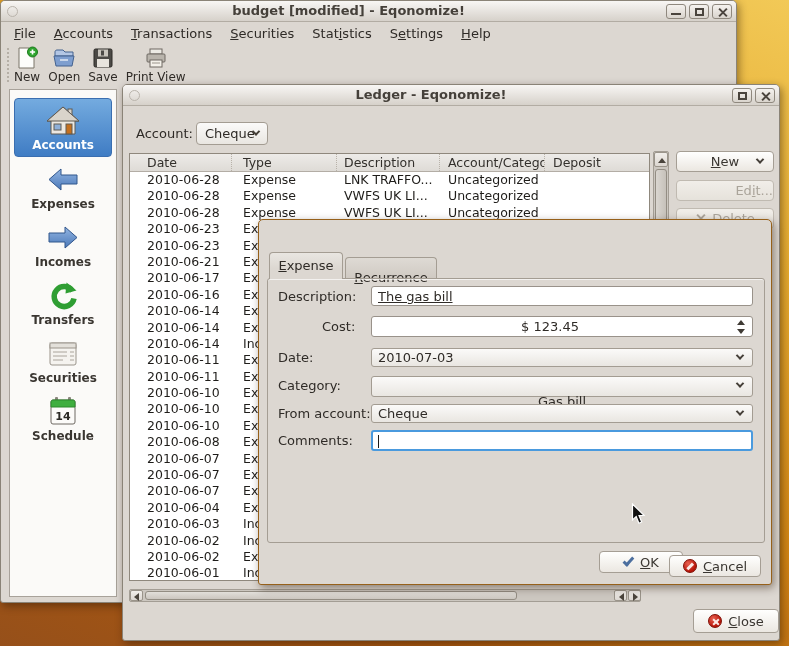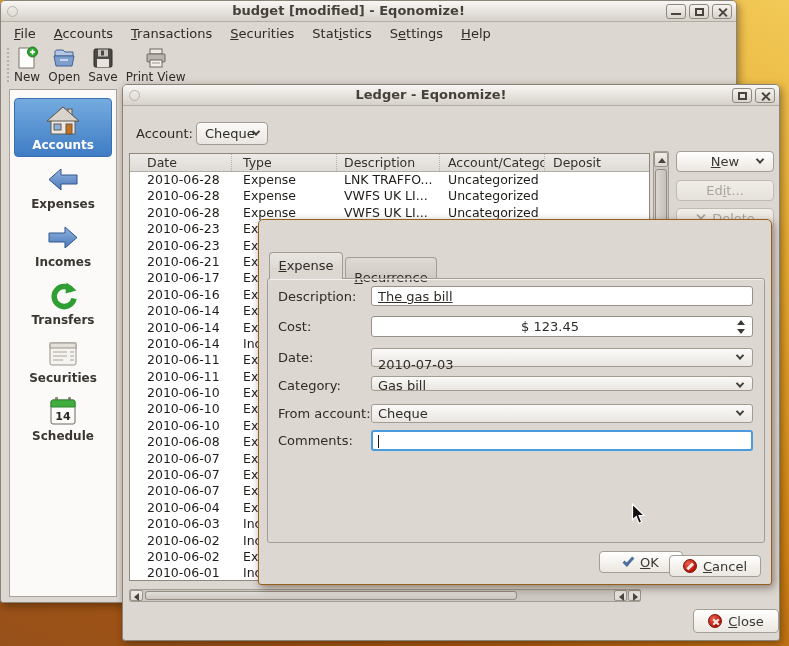--- a/index.html
+++ b/index.html
@@ -105,21 +105,21 @@
     background:linear-gradient(#e2dfda,#cbc6bf); border:1px solid #938d83; border-radius:3px; }
   #hscroll-r1 { left:484px; top:0; width:13px; height:11px; }
   #hscroll-r1 .tri { left:4px; top:2px; border-top:4px solid transparent;
     border-bottom:4px solid transparent; border-right:5px solid #4a443c; }
   #hscroll-r2 { left:498px; top:0; width:13px; height:11px; }
   #hscroll-r2 .tri { left:4px; top:2px; border-top:4px solid transparent;
     border-bottom:4px solid transparent; border-left:5px solid #4a443c; }
 
   #new-button    { left:553px; top:66px;  width:98px; height:21px; }
   #new-button .chev { position:absolute; right:10px; top:6px; }
-  #edit-button   { left:553px; top:95px;  width:98px; height:21px; }
+  #edit-button   { left:553px; top:95px;  width:98px; height:21px;justify-content:flex-end; }
   #delete-button { left:553px; top:123px; width:98px; height:21px; }
   #close-button  { left:570px; top:524px; width:86px; height:24px; }
 
   .x-icon { position:relative; width:11px; height:11px; display:inline-block; }
   .x-icon::before,.x-icon::after { content:""; position:absolute; left:5px; top:0; width:2px;
     height:11px; background:#aba59b; }
   .x-icon::before { transform:rotate(45deg); } .x-icon::after { transform:rotate(-45deg); }
   .red-circle { position:relative; width:14px; height:14px; border-radius:50%; display:inline-block;
     background:radial-gradient(circle at 35% 30%,#e86050,#b71408 70%); border:1px solid #7e0e04; }
   .red-circle.no::before { content:""; position:absolute; left:2px; top:5px; width:8px; height:2.5px;
@@ -140,29 +140,29 @@
   #tab-frame { position:absolute; left:8px; top:58px; width:498px; height:265px;
     border:1px solid #a49d93; border-radius:3px; box-shadow:inset 0 1px 0 rgba(255,255,255,.65); z-index:1; }
   .f-label { position:absolute; left:19px; white-space:nowrap; }
   .f-field { position:absolute; left:112px; width:382px; background:#fff;
     border:1px solid #99928a; border-radius:3px; padding:2px 6px; overflow:hidden; white-space:nowrap; }
   .f-combo { position:absolute; left:112px; width:382px;
     background:linear-gradient(#fbfaf9,#e9e6e1); border:1px solid #a39c92; border-radius:3px;
     padding:2px 6px; }
   .f-combo .chev { position:absolute; right:9px; top:7px; }
   #desc-label { top:69px; }   #desc-field { top:66px; height:20px;text-decoration:underline; }
-  #cost-label { top:99px; }   #cost-field { top:96px; height:21px; text-align:center; padding-right:30px; }
+  #cost-label { top:99px;margin-left:44px; }   #cost-field { top:96px; height:21px; text-align:center; padding-right:30px; }
   #cost-spin { position:absolute; right:5px; top:2px; width:12px; height:16px; }
   #cost-spin .up { position:absolute; left:2px; top:1px; border-left:4px solid transparent;
     border-right:4px solid transparent; border-bottom:5px solid #3f3a34; }
   #cost-spin .down { position:absolute; left:2px; bottom:1px; border-left:4px solid transparent;
     border-right:4px solid transparent; border-top:5px solid #3f3a34; }
-  #date-label { top:130px; }  #date-combo { top:128px; height:19px; padding-top:8px; }
+  #date-label { top:130px; }  #date-combo { top:128px; height:19px; padding-top:1px; }
   #date-combo .chev { top:5px; }
-  #cat-label { top:158px; }   #cat-combo { top:156px; height:15px; padding-top:1px; }
+  #cat-label { top:158px; }   #cat-combo { top:156px; height:15px; padding-top:17px;text-align:center; }
   #cat-combo .chev { top:5px; }
   #from-label { top:186px; }  #from-combo { top:184px; height:19px; padding-top:1px; }
   #from-combo .chev { top:5px; }
   #comments-label { top:213px; }
   #comments-field { top:210px; height:21px; border:2px solid #4a9ade; padding:1px 5px; }
   #caret { display:inline-block; width:1px; height:13px; background:#1c1a17; vertical-align:middle; }
   #ok-button { left:340px; top:331px; width:84px; height:22px; }
   #cancel-button { left:410px; top:335px; width:92px; height:22px; }
 
   #cursor { position:absolute; left:631px; top:503px; z-index:20; }

